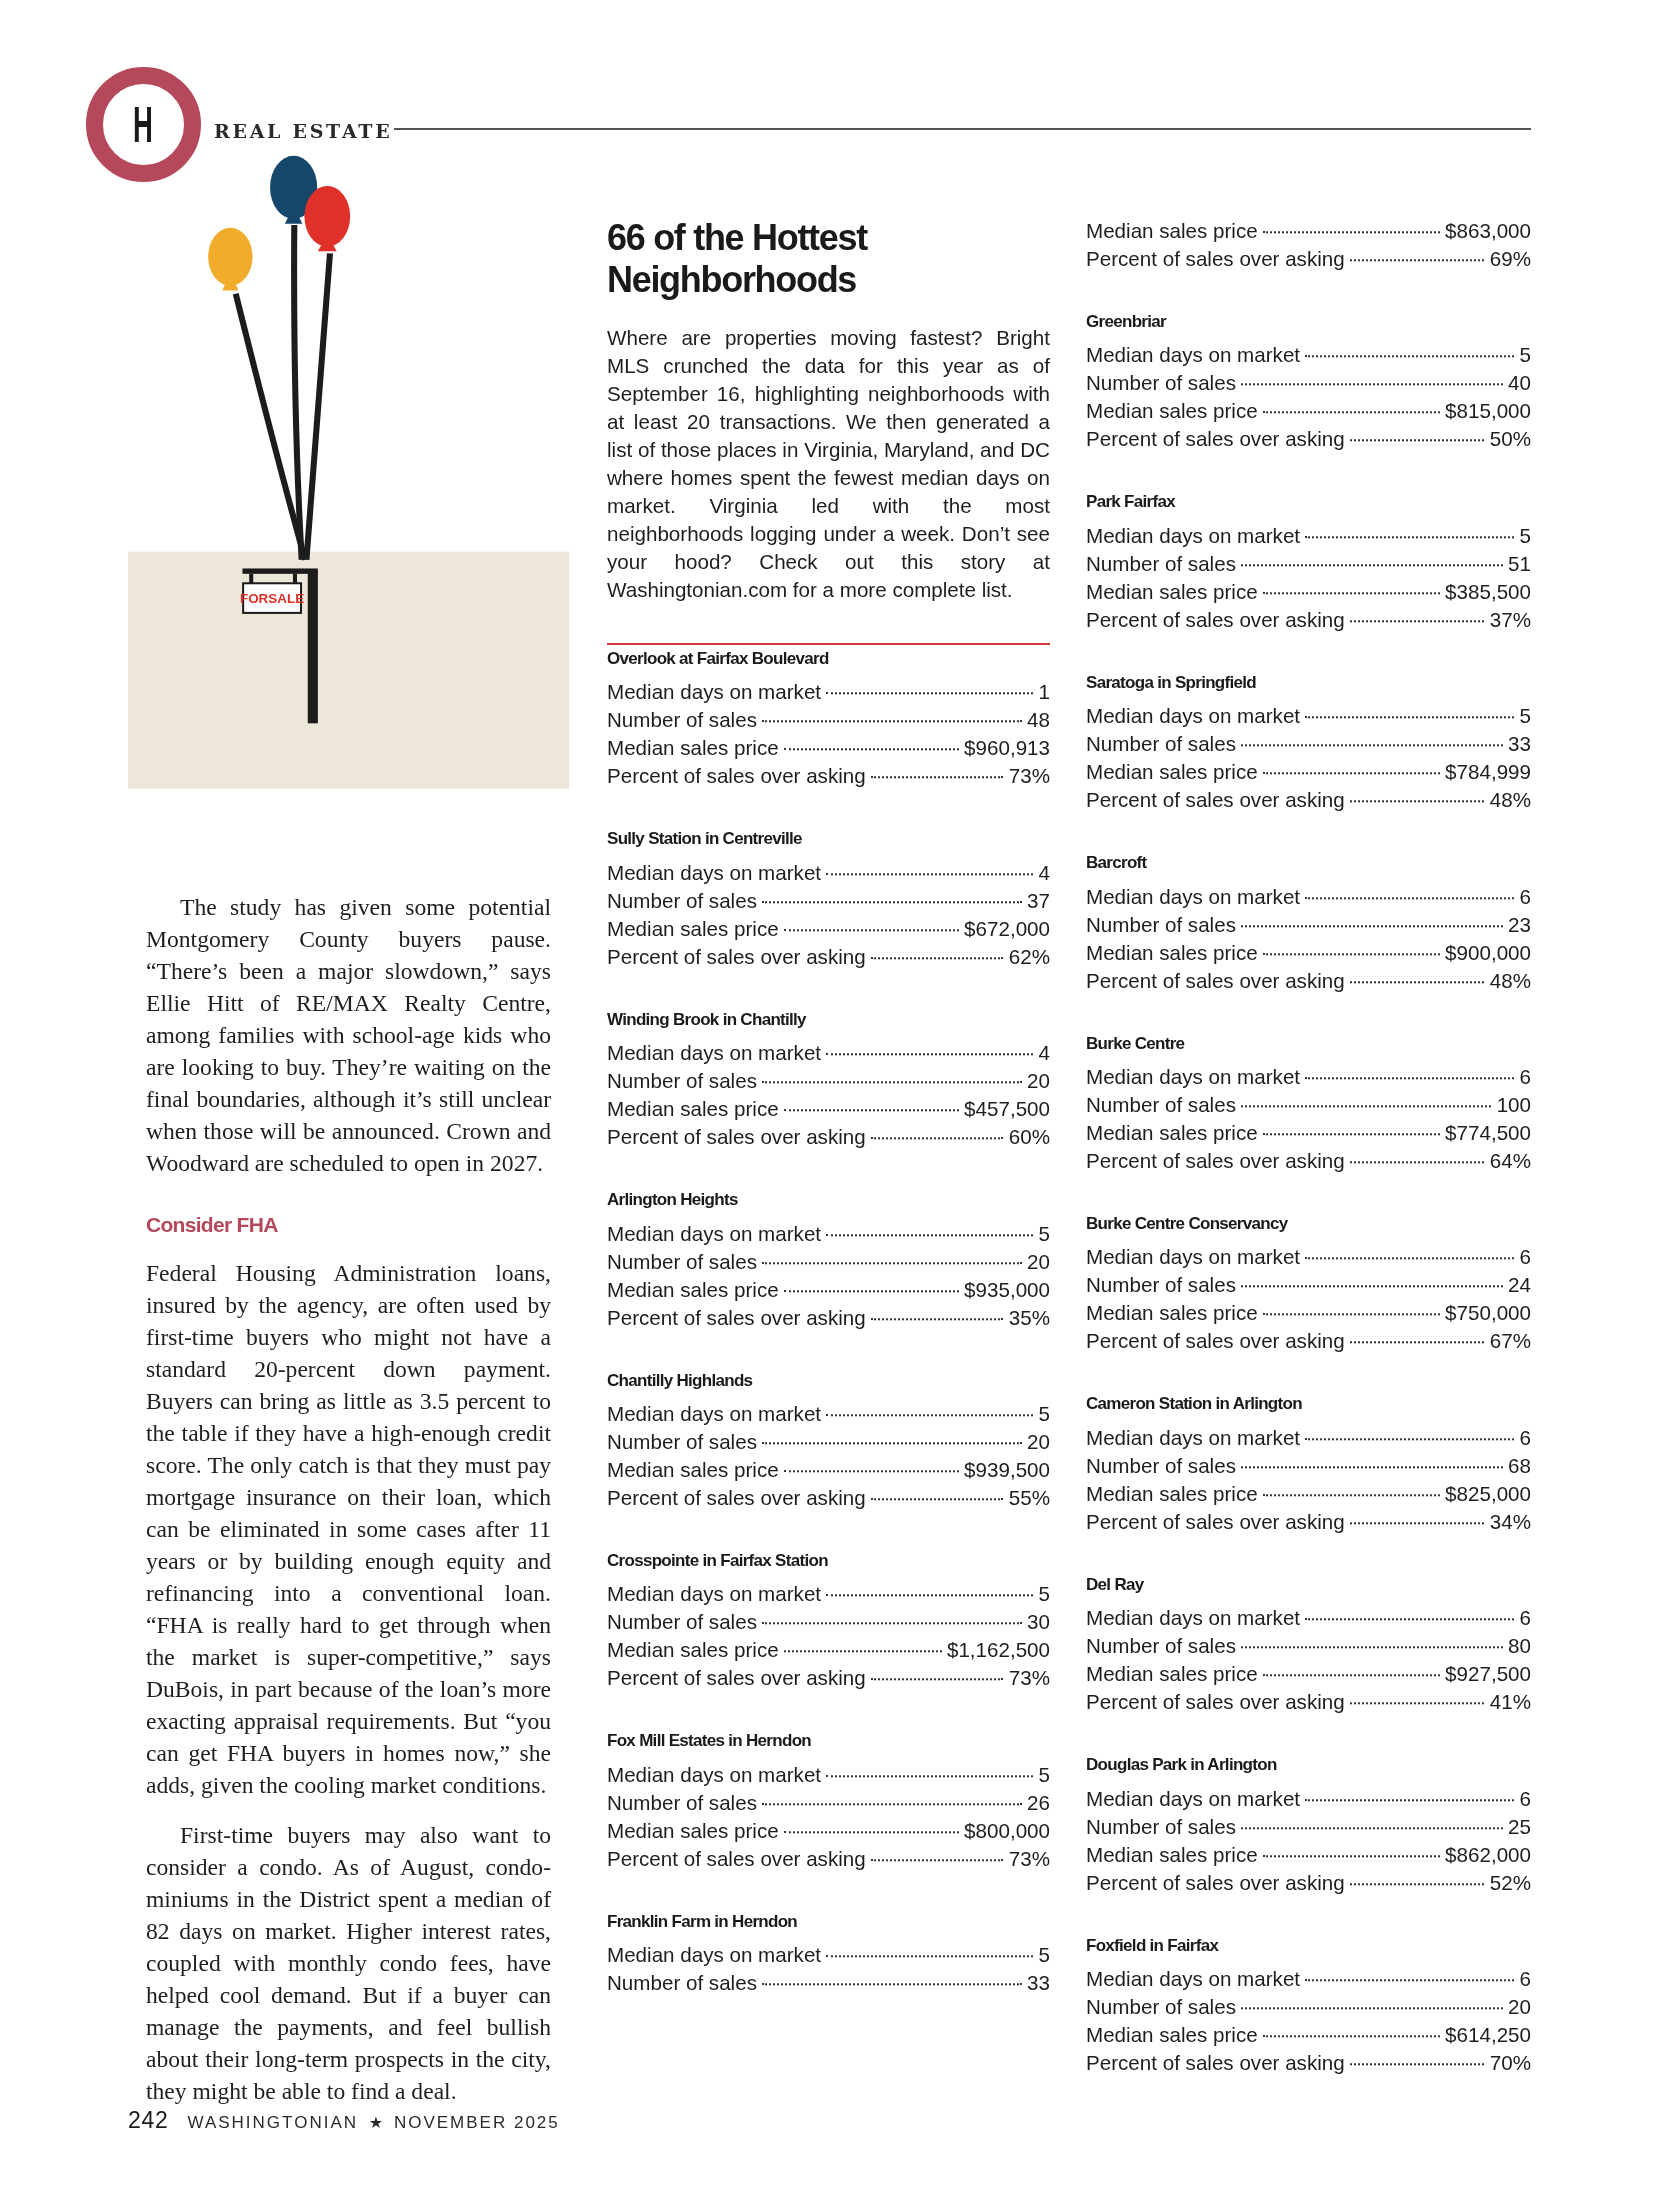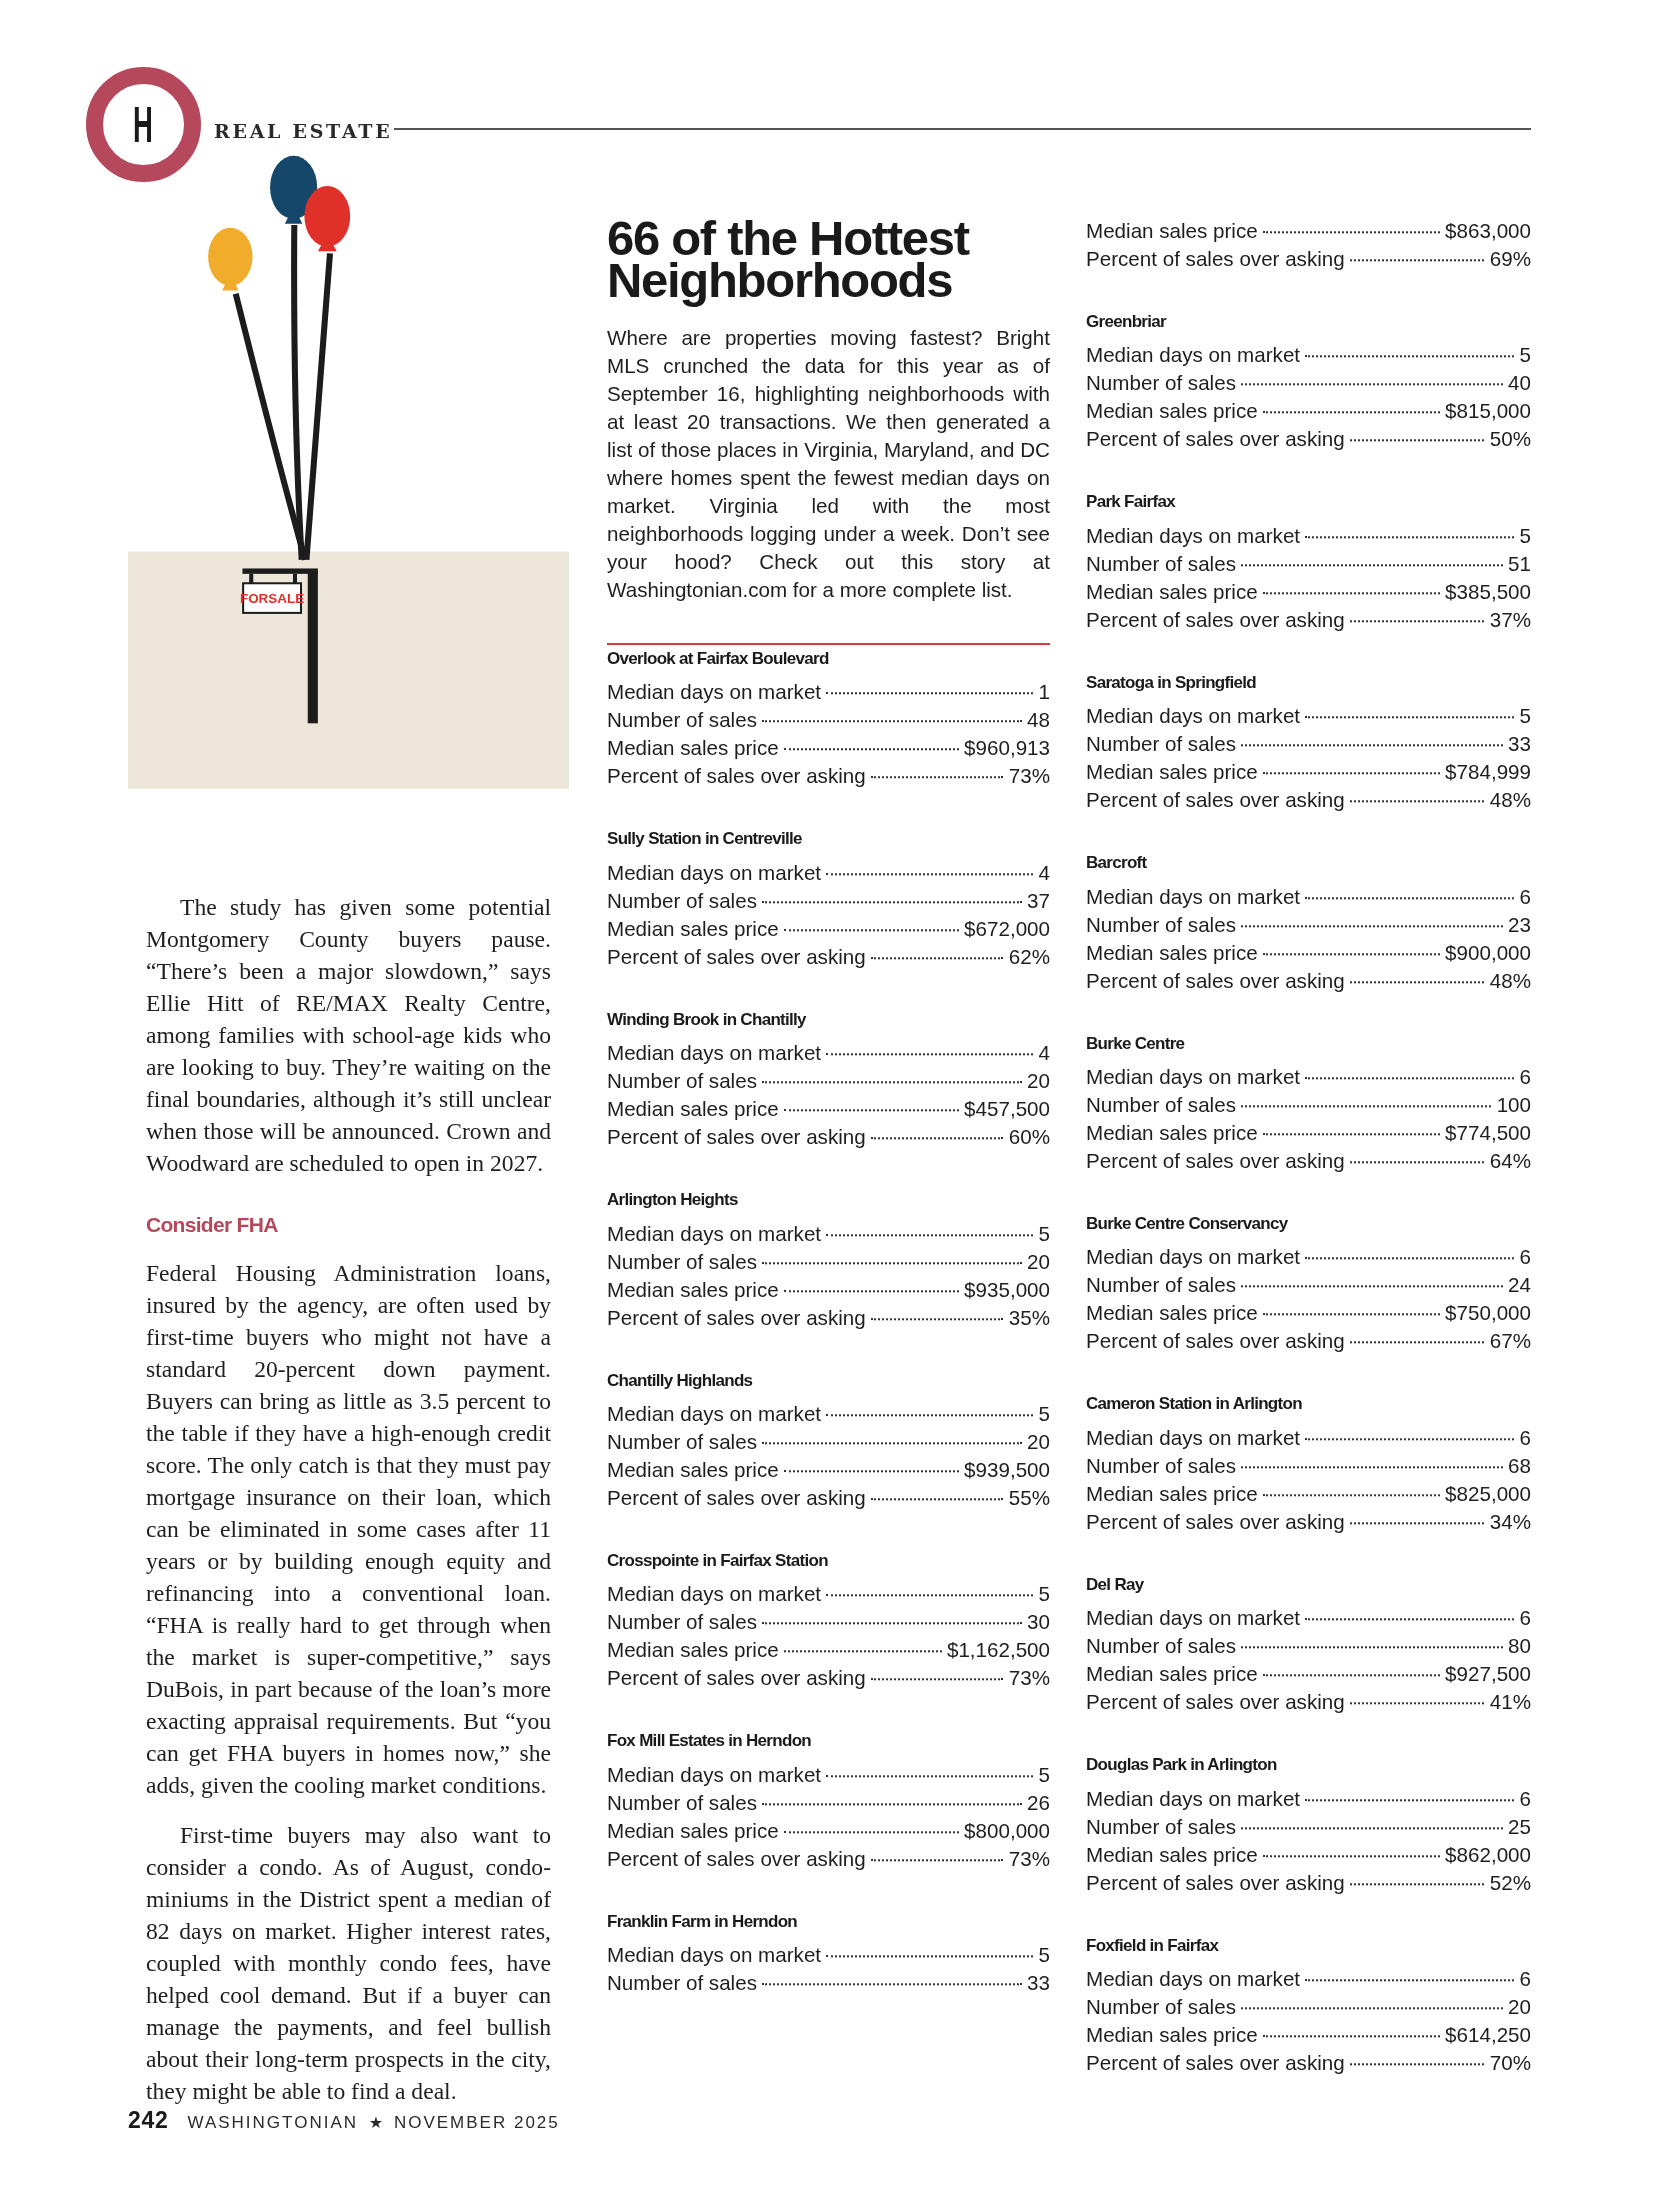--- a/index.html
+++ b/index.html
@@ -21,40 +21,40 @@
   
   .body-col { left: 128px; width: 441px; font-family: "Liberation Serif", serif; font-size: 23.6px; line-height: 32px;
     color: #1e1e1e; text-align: justify; hyphens: manual; }
   .body-col p { margin: 18px; }
   .body-col .indent { text-indent: 34px; }
   .subhead { font-family: "Liberation Sans", sans-serif; font-weight: bold; font-size: 21px; color: #b5495b;
     letter-spacing: -0.7px; margin-top: 32px !important; line-height: 28px; }
 
   
   .mid-col { left: 607px; top: 217px; width: 443px; font-family: "Liberation Sans", sans-serif; }
-  .article-title { font-weight: bold; font-size: 49px; line-height: 42px; letter-spacing: -1.3px; color: #1a1a1a; margin: 0; }
+  .article-title { font-weight: bold; font-size: 36px; line-height: 42px; letter-spacing: -1.3px; color: #1a1a1a; margin: 0; }
   .dek { font-size: 20.6px; line-height: 28px; color: #1e1e1e; text-align: justify; margin: 23px 0 0 0; }
   .red-rule { height: 2px; background: #d9393e; margin-top: 39px; }
   .state-title { font-weight: bold; font-size: 35px; letter-spacing: -1px; line-height: 38px; margin-top: 30px; color: #1a1a1a; }
 
   
   .listing { margin-bottom: 35px; }
   .listing-name { font-family: "Liberation Sans", sans-serif; font-weight: bold; font-size: 17px; letter-spacing: -0.7px;
     line-height: 28px; color: #1a1a1a; margin-bottom: 5.4px; }
   .stat-row { display: flex; align-items: baseline; font-family: "Liberation Sans", sans-serif; font-size: 20.6px;
     line-height: 28px; color: #1e1e1e; }
   .stat-label { white-space: nowrap; }
   .leader { flex: 1; border-bottom: 2px dotted #333; margin: 0 5.4px; transform: translateY(-4.7px); min-width: 13.5px; }
   .stat-value { white-space: nowrap; }
 
   .right-col { left: 1086px; top: 217px; width: 445px; }
 
   
   .footer { left: 128px; top: 2107px; font-family: "Liberation Sans", sans-serif; display: flex; align-items: baseline; }
-  .page-num { font-weight: bold; font-size: 23px; letter-spacing: 0.7px; margin-right: 19px; color: #1a1a1a; }
+  .page-num { font-weight: normal; font-size: 23px; letter-spacing: 0.7px; margin-right: 19px; color: #1a1a1a; }
   .footer-text { font-size: 17px; letter-spacing: 2px; color: #2a2a2a; }
   .star { font-size: 16px; margin: 0 10.8px; color: #2a2a2a; }
 </style>
 </head>
 <body>
 
 <div class="abs logo-ring">
   <span class="logo-letter">H</span>
 </div>
 <div class="abs section-label">REAL ESTATE</div>

